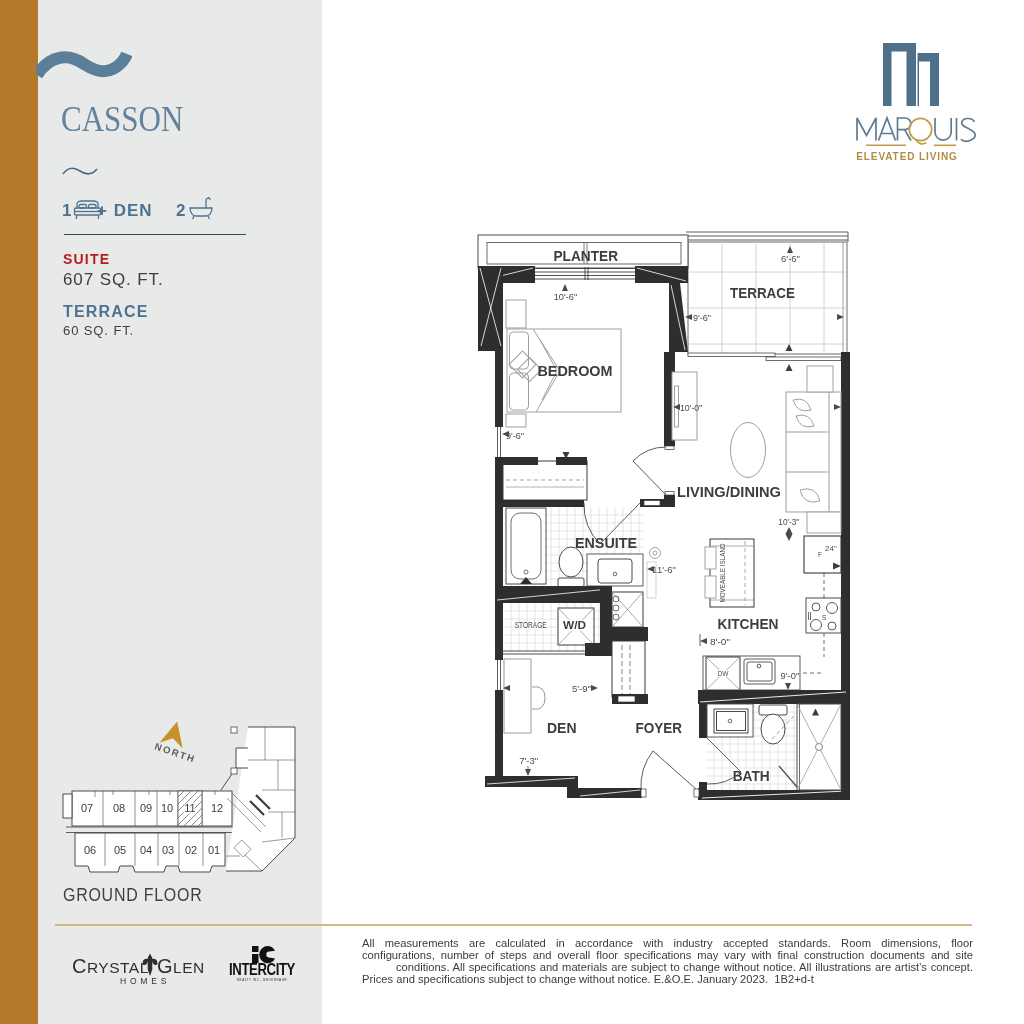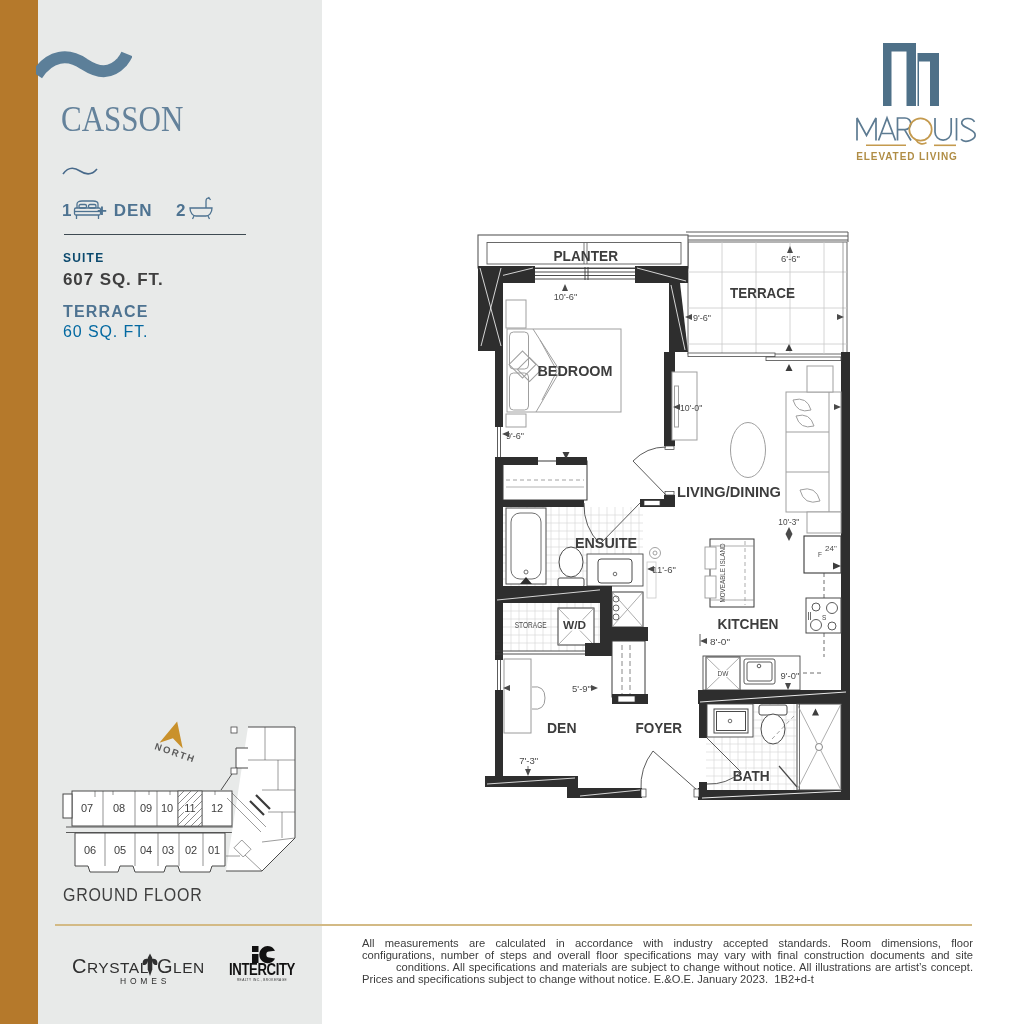--- a/index.html
+++ b/index.html
@@ -46,27 +46,27 @@
       <path d="M1,12 H23 C23,17 20,20 17,20 H7 C4,20 1,17 1,12 Z"></path>
       <path d="M5,20 L3.5,23 M19,20 L20.5,23"></path>
       <path d="M17,12 V5 C17,2.5 18.5,1.5 20,2.5"></path>
       <path d="M19.5,1 L21.5,4"></path>
     </g>
   </svg>
 </div>
 
 <div class="abs" style="left:64px;top:234px;width:182px;height:0;border-top:1.6px solid #3e4a52;"></div>
 
-<div class="abs" style="left:63px;top:251px;color:#0c4a6e;font-weight:700;font-size:12px;letter-spacing:1.2px;">SUITE</div>
-
-<div class="abs" style="left:63px;top:270px;color:#3f3f3f;font-size:17px;letter-spacing:0.9px;font-weight:bold;">607 SQ. FT.</div>
+<div class="abs" style="left:63px;top:251px;color:#b91c1c;font-weight:700;font-size:14px;letter-spacing:1.2px;">SUITE</div>
+
+<div class="abs" style="left:63px;top:270px;color:#3f3f3f;font-size:17px;letter-spacing:0.9px;">607 SQ. FT.</div>
 
 <div class="abs" style="left:63px;top:303px;color:#4e7391;font-weight:700;font-size:16px;letter-spacing:1.2px;">TERRACE</div>
 
-<div class="abs" style="left:63px;top:323px;color:#0369a1;font-size:16px;letter-spacing:0.9px;">60 SQ. FT.</div>
+<div class="abs" style="left:63px;top:323px;color:#404040;font-size:13px;letter-spacing:0.9px;">60 SQ. FT.</div>
 
 <svg class="abs" style="left:55px;top:710px;" width="255" height="175" viewBox="55 710 255 175">
   <g id="keyplan">
 
     <g transform="rotate(14 174 734)">
       <path d="M174,721 L186,746 L174,738.5 L162,746 Z" fill="#c9912c"></path>
     </g>
 
     <text x="154" y="749" font-size="9.5" font-weight="700" letter-spacing="1.8" fill="#5a5a5a" transform="rotate(19 154 749)">NORTH</text>
 

